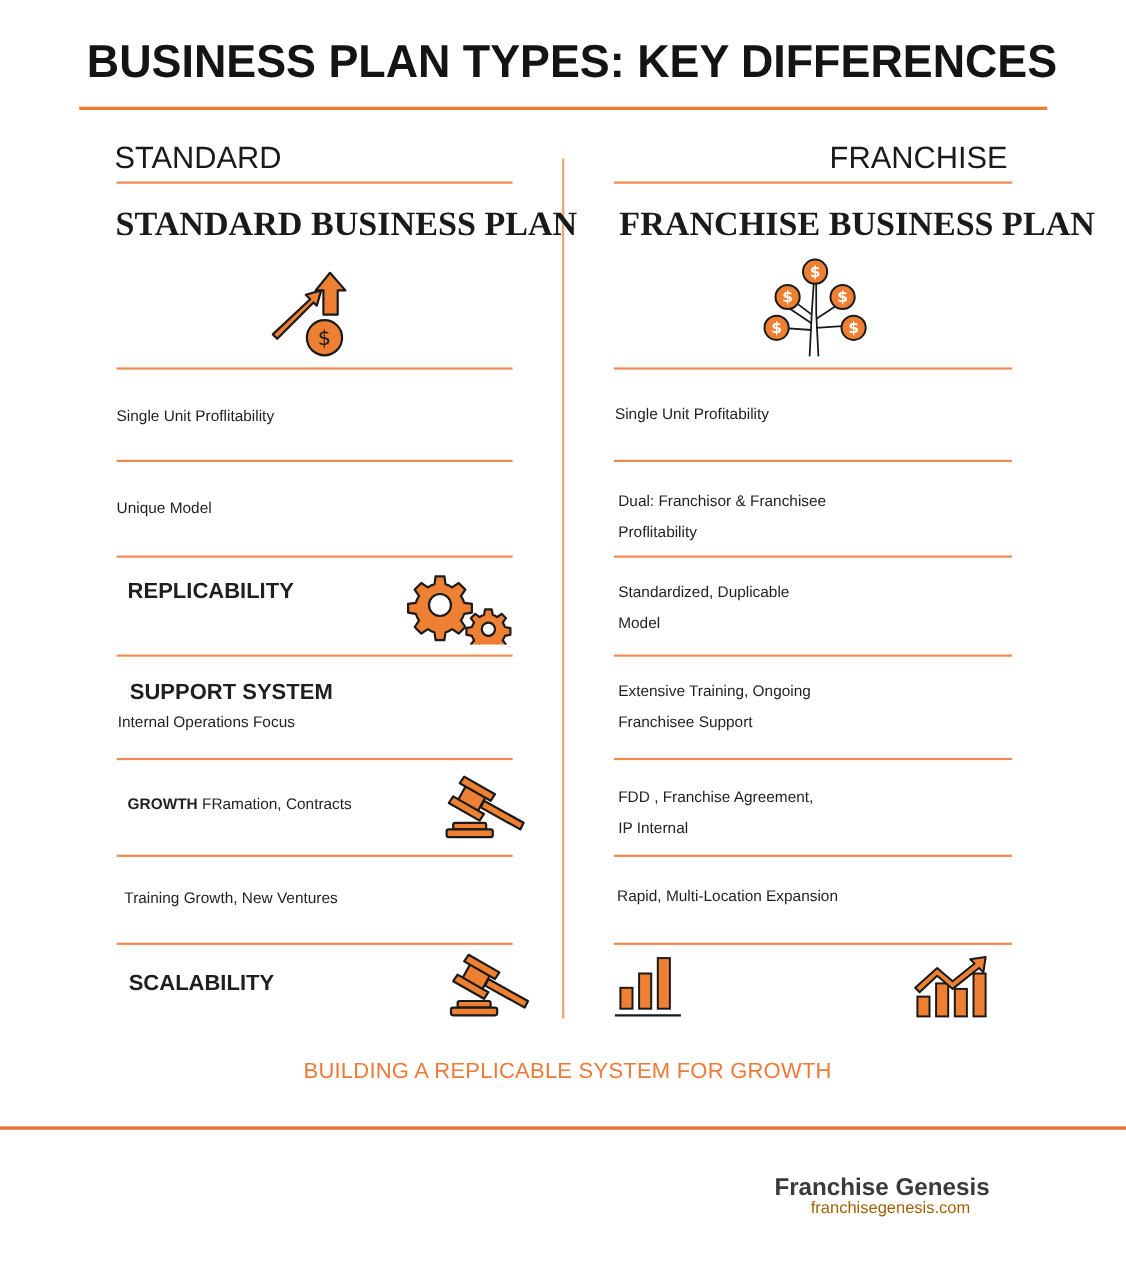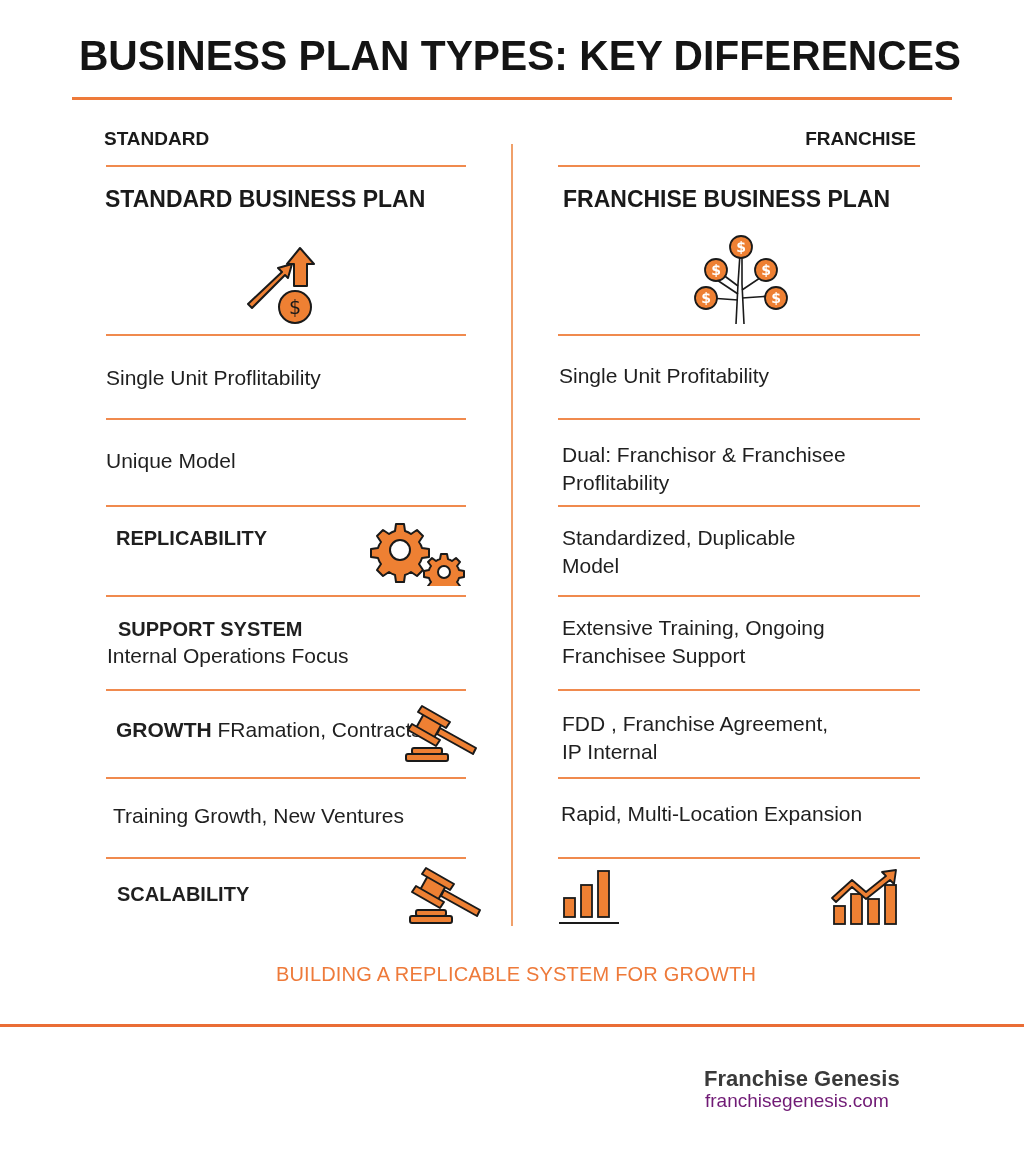--- a/index.html
+++ b/index.html
@@ -6,39 +6,39 @@
   html, body { width: 1024px; height: 1154px; background: #ffffff; overflow: hidden; }
   body { position: relative; font-family: "Liberation Sans", "DejaVu Sans", sans-serif; color: #1a1a1a; }
 
   .title {
     position: absolute; left: 0; top: 32px; width: 1040px; text-align: center;
     font-family: "Liberation Sans", sans-serif; font-weight: 700; font-size: 42px;
     letter-spacing: 0px; color: #141414; transform: scaleX(0.97); transform-origin: center;
   }
   .title-rule { position: absolute; left: 72px; top: 97px; width: 880px; height: 3px; background: #ee7a3a; }
 
-  .col-head { position: absolute; top: 128px; font-weight: 700; font-size: 19px; color: #1a1a1a; }
+  .col-head { position: absolute; top: 128px; font-weight: 400; font-size: 28px; color: #1a1a1a; }
   .col-head.left { left: 104px; }
   .col-head.right { right: 108px; }
 
   .center-divider { position: absolute; left: 511px; top: 144px; width: 2px; height: 782px; background: #f0a06a; }
 
   .hr { position: absolute; height: 1.5px; background: #f08a4e; }
   .hr.l { left: 106px; width: 360px; }
   .hr.r { left: 558px; width: 362px; }
 
-  .txt { position: absolute; font-size: 21px; line-height: 28px; color: #1f1f1f; }
+  .txt { position: absolute; font-size: 14px; line-height: 28px; color: #1f1f1f; }
   .bold { font-weight: 700; margin-left: 12px; }
-  .plan-head { position: absolute; top: 186px; font-weight: 700; font-size: 23px; color: #1a1a1a; }
+  .plan-head { position: absolute; top: 186px; font-weight: 700; font-size: 31px; color: #1a1a1a; font-family: Liberation Serif, serif; }
 
   .icon { position: absolute; }
   .tagline { position: absolute; left: 0; width: 1032px; top: 963px; text-align: center; font-size: 20px; color: #ee7a3a; letter-spacing: 0.2px; }
   .bottom-rule { position: absolute; left: 0; top: 1024px; width: 1024px; height: 3px; background: #ea6d35; }
   .brand { position: absolute; left: 704px; top: 1066px; font-weight: 700; font-size: 22px; color: #3a3a3a; }
-  .brand-url { position: absolute; left: 705px; top: 1090px; font-size: 19px; color: #701a75; }
+  .brand-url { position: absolute; left: 737px; top: 1090px; font-size: 15px; color: #a16207; }
 </style>
 </head>
 <body>
 
 <div class="title">BUSINESS PLAN TYPES: KEY DIFFERENCES</div>
 <div class="title-rule"></div>
 
 <div class="col-head left">STANDARD</div>
 <div class="col-head right">FRANCHISE</div>
 

